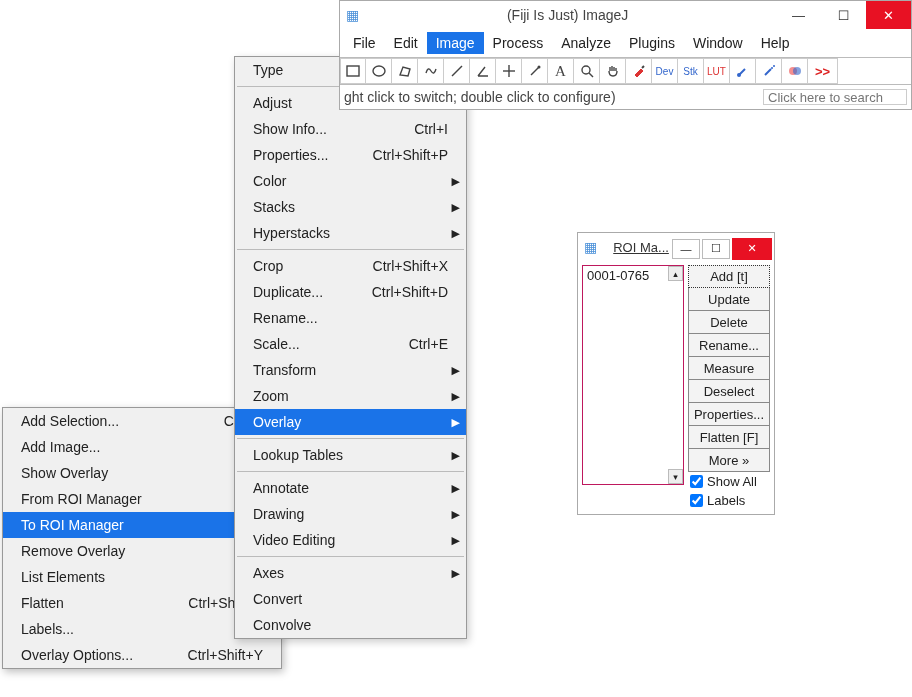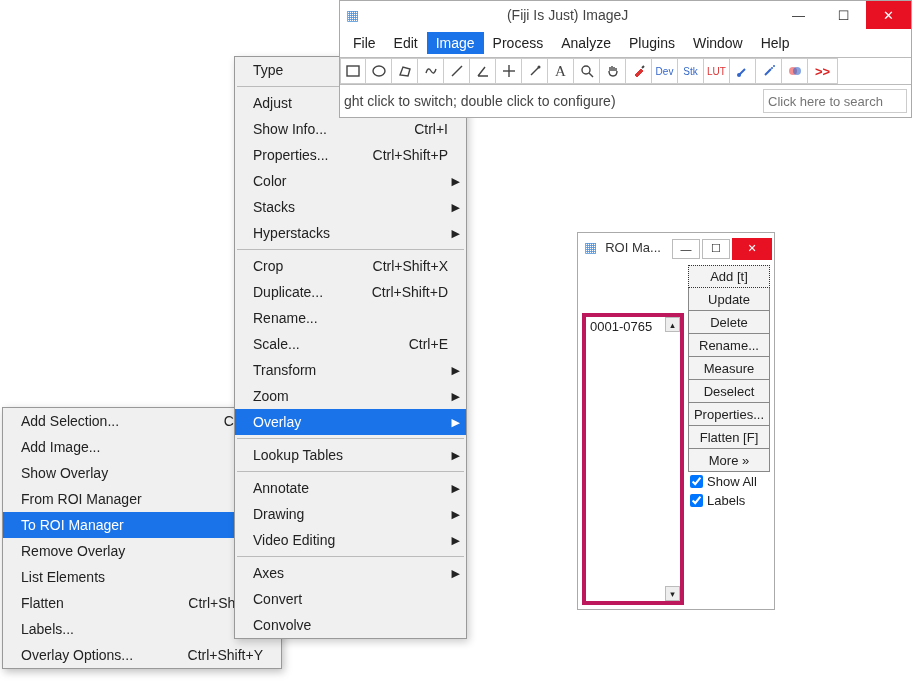--- a/index.html
+++ b/index.html
@@ -96,21 +96,21 @@
     }
     .status-hint {
       flex: 1;
       font-size: 14px;
       color: #444;
       white-space: nowrap;
       overflow: hidden;
     }
     .search-box {
       width: 144px;
-      height: 24px;
+      height: 16px;
       border: 1px solid #ccc;
       padding: 1px 4px;
       color: #000000;
       font-size: 13px;
     }
     
     .dropdown {
       position: absolute;
       left: 234px;
       top: 56px;
@@ -165,21 +165,21 @@
       background: #fff;
     }
     .roi-title {
       height: 28px;
       display: flex;
       align-items: center;
       background: #fff;
       position: relative;
     }
     .roi-title-icon { margin-left: 6px; color: #4a90d9; font-size: 14px; }
-    .roi-title-text { margin-left: 8px; font-size: 13px; color: #333; flex: 1; white-space: nowrap; overflow: hidden; }
+    .roi-title-text { margin-left: 16px; font-size: 13px; color: #333; flex: 1; white-space: nowrap; overflow: hidden; text-decoration: underline; }
     .roi-tb-btns { display: flex; }
     .roi-tb-btn {
       width: 28px;
       height: 20px;
       margin-top: 4px;
       display: flex;
       align-items: center;
       justify-content: center;
       font-size: 11px;
       border: 1px solid #bbb;
@@ -187,26 +187,25 @@
       background: #fff;
     }
     .roi-tb-close { background: #e81123; border-color: #e81123; color: #fff; width: 40px; height: 22px; margin-top: 3px; margin-right: 2px; }
     .roi-body {
       display: flex;
       padding: 4px;
       gap: 4px;
     }
     .roi-list {
       flex: 1;
-      border: 4px solid #be185d;
-      height: 292px;
+      border: 1px solid #be185d;
+      height: 220px;
       position: relative;
       font-size: 13px;
       overflow: hidden;
-      margin-top: 48px;
     }
     .roi-list-item {
       padding: 2px 4px;
     }
     .roi-scroll-up, .roi-scroll-down {
       position: absolute;
       right: 0;
       width: 15px;
       height: 15px;
       background: #eee;

